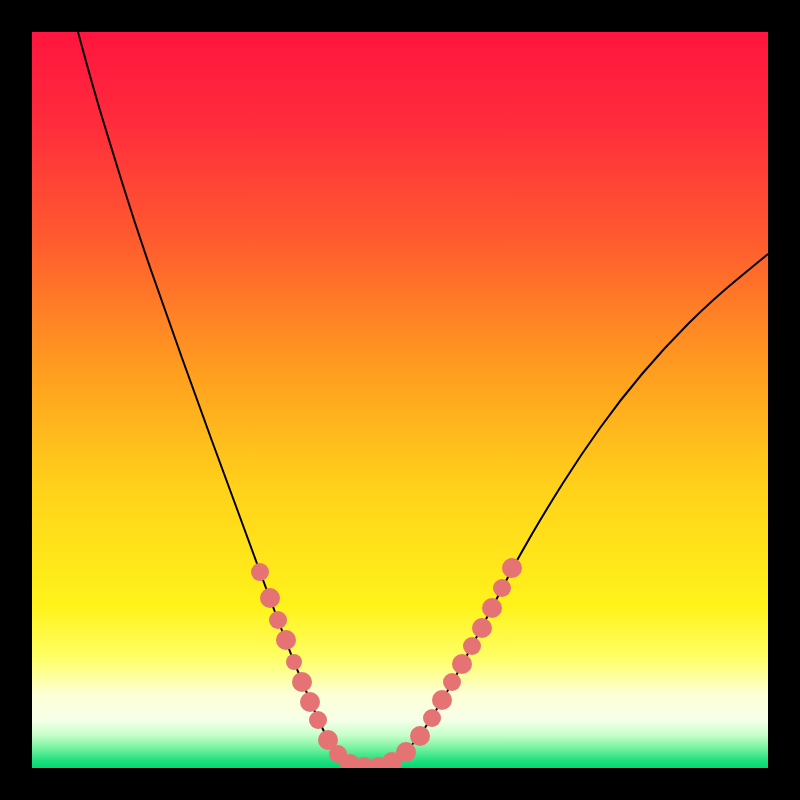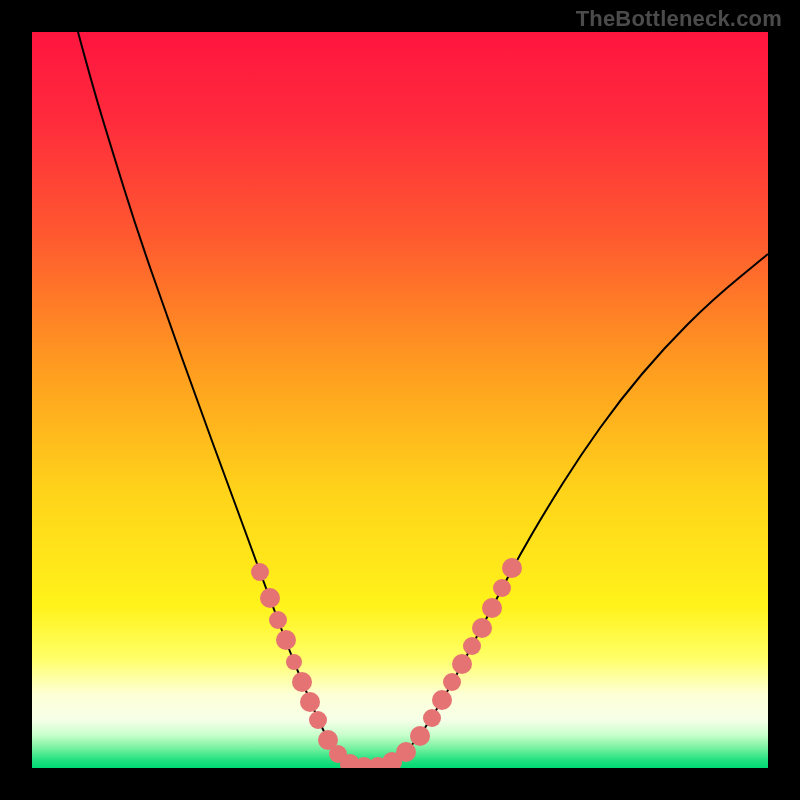--- a/index.html
+++ b/index.html
@@ -49,21 +49,20 @@
     font-size: 22px;
     font-weight: 600;
     letter-spacing: 0.2px;
     user-select: none;
   }
 </style>
 </head>
 <body>
 
 <div class="frame">
-  <div class="watermark">TheBottleneck.com</div>
   <div class="plot">
     <svg class="gradient" viewBox="0 0 736 736" preserveAspectRatio="none">
       <defs>
         <linearGradient id="bg-grad" x1="0" y1="0" x2="0" y2="1">
             <stop offset="0%" stop-color="#ff153f"></stop>
             <stop offset="12%" stop-color="#ff2b3c"></stop>
             <stop offset="28.000000000000004%" stop-color="#ff5a2f"></stop>
             <stop offset="45%" stop-color="#ff9a20"></stop>
             <stop offset="62%" stop-color="#ffd21a"></stop>
             <stop offset="78%" stop-color="#fff31a"></stop>

